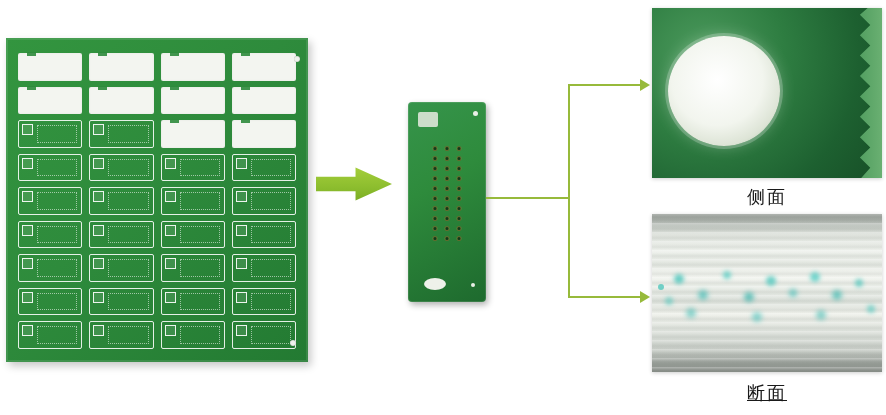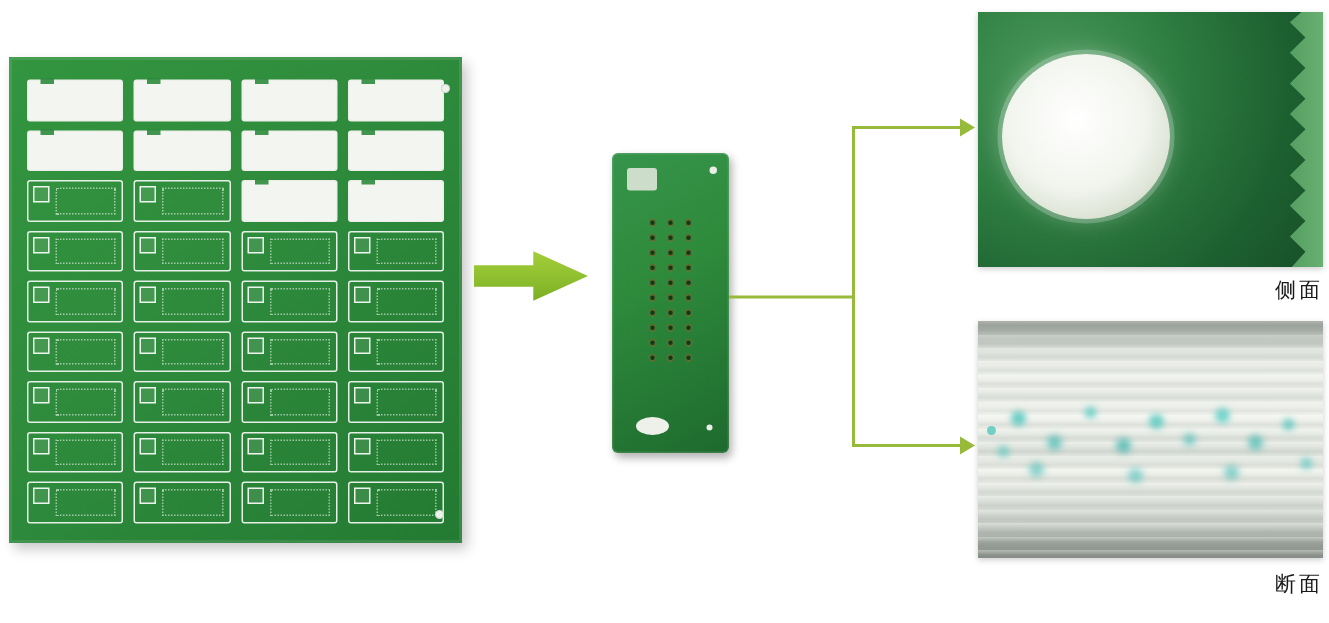--- a/index.html
+++ b/index.html
@@ -131,25 +131,25 @@
       198px -4px 4px 1px rgba(78,198,188,.75),
       30px 26px 5px 2px rgba(66,188,180,.60),
       96px 30px 5px 2px rgba(72,194,186,.60),
       160px 28px 5px 2px rgba(66,186,178,.60),
       210px 22px 4px 1px rgba(80,200,190,.65),
       8px 14px 4px 1px rgba(76,198,188,.60);
   }
 
   
   .caption {
-    position: absolute; width: 230px; text-align: right;
-    font-size: 14px; color: var(--caption-text, #1a1a1a); letter-spacing: 2px;
+    position: absolute; width: 230px; text-align: center;
+    font-size: 18px; color: var(--caption-text, #1a1a1a); letter-spacing: 2px;
   }
   .caption-side { left: 652px; top: 185px; }
-  .caption-cross { left: 652px; top: 381px; }
+  .caption-cross { left: 652px; top: 381px; text-decoration: underline; }
 </style>
 </head>
 <body>
 
 <div class="stage">
 
   <div class="pcb-panel">
     <div class="panel-grid">
         <div class="cell solid"></div>
         <div class="cell solid"></div>

